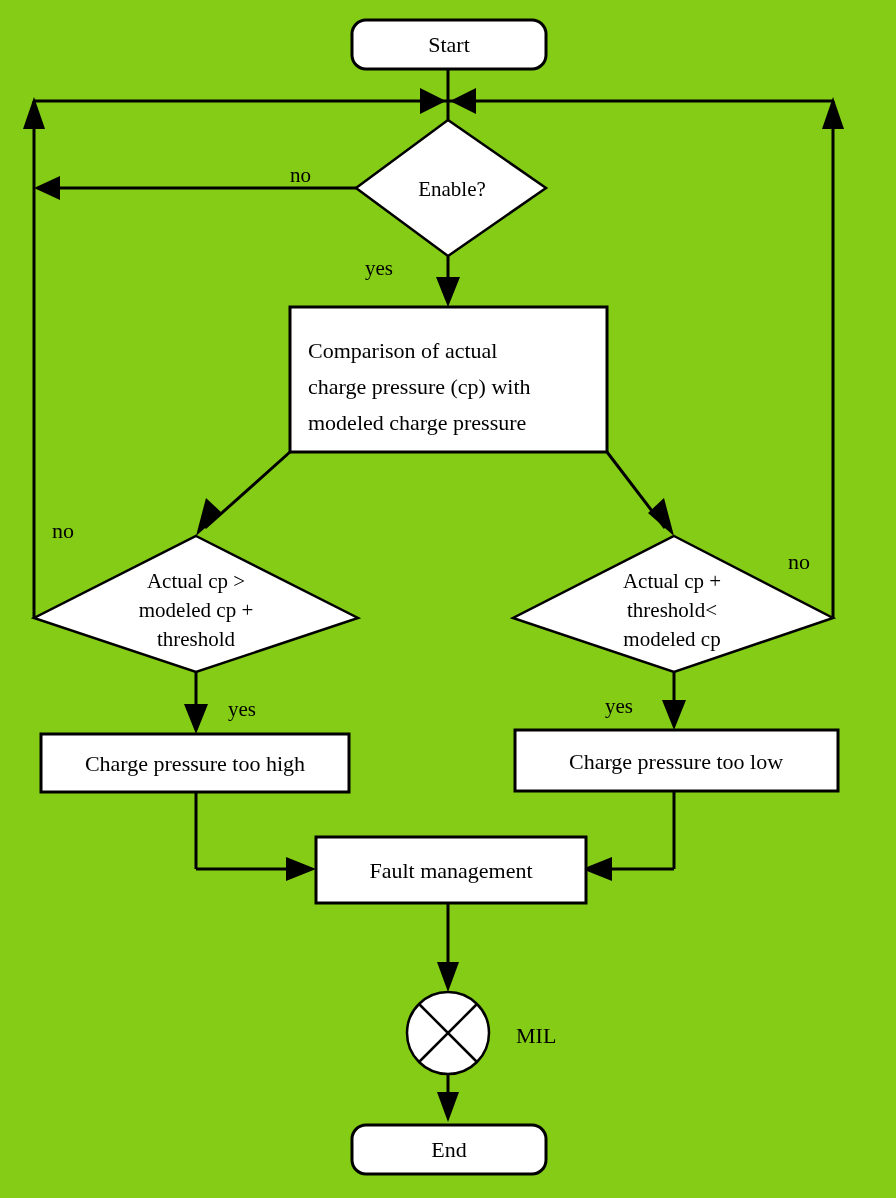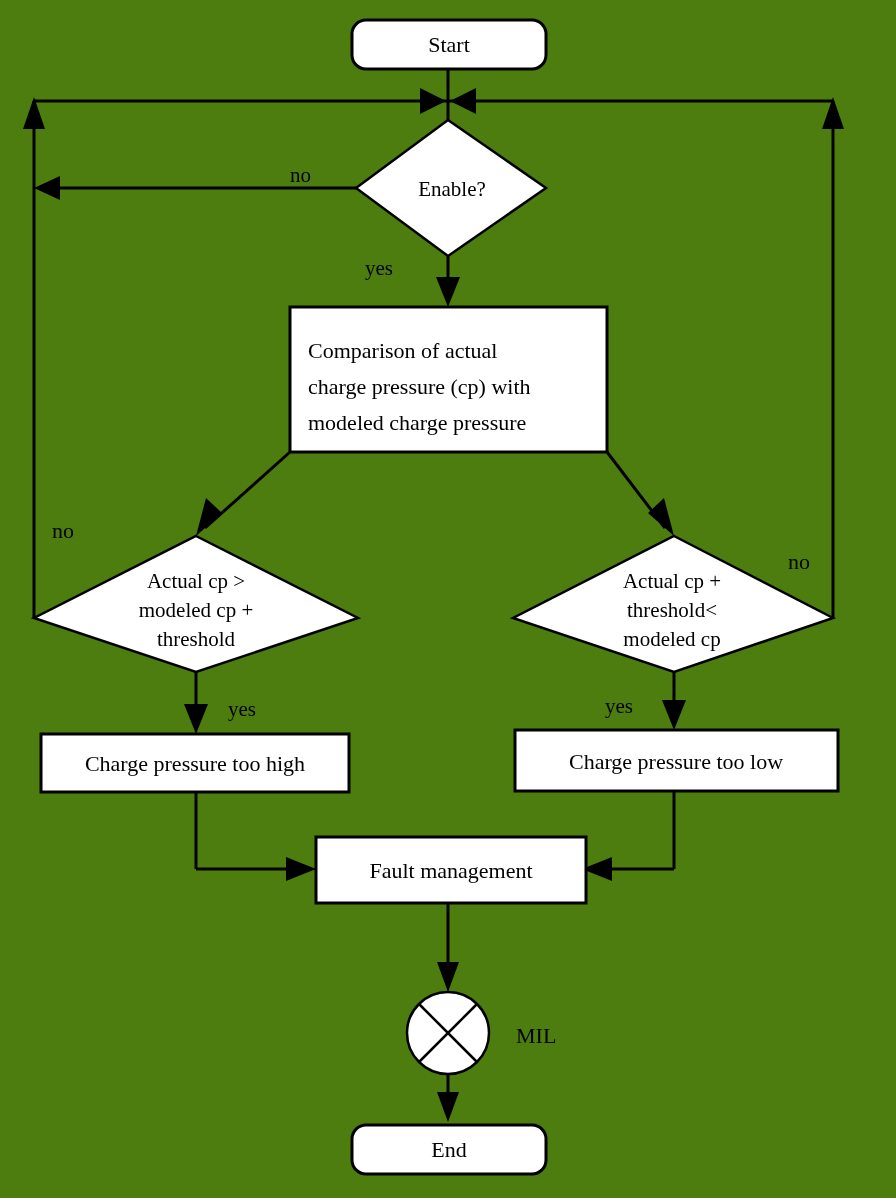--- a/index.html
+++ b/index.html
@@ -7,21 +7,21 @@
     padding: 0;
     background: #ffffff;
   }
   body {
     font-family: "Liberation Serif", "DejaVu Serif", serif;
   }
   #flowchart-root {
     position: relative;
     width: 896px;
     height: 1198px;
-    background: #4d7c0f;
+    background: #84cc16;
     overflow: hidden;
   }
   svg#flow-svg {
     display: block;
     width: 896px;
     height: 1198px;
   }
   .node-shape {
     fill: #ffffff;
     stroke: #000000;

